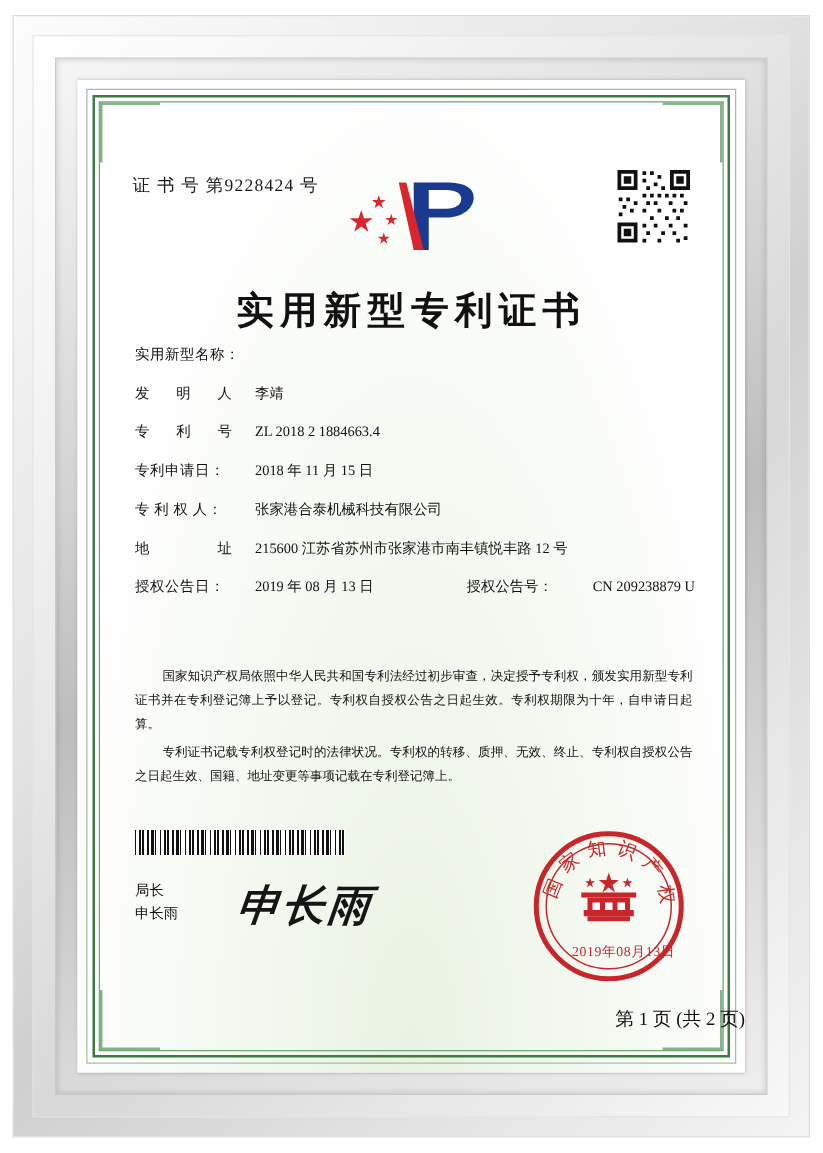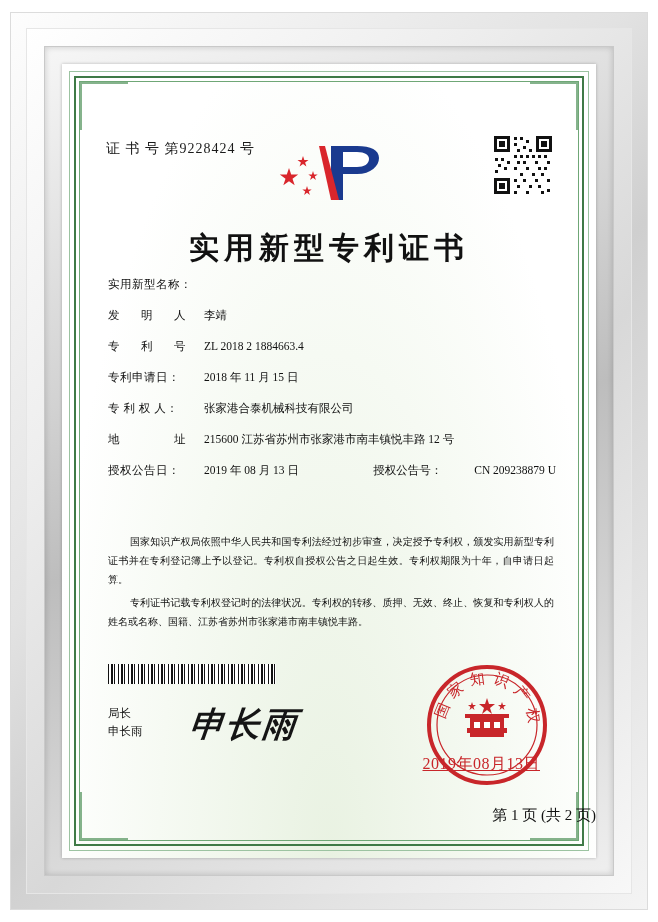--- a/index.html
+++ b/index.html
@@ -241,24 +241,23 @@
     right: 46px;
     top: 598px;
     width: 126px;
     height: 126px;
   }
   .seal-date {
     position: absolute;
     right: 56px;
     top: 690px;
     font-family: "Liberation Serif", serif;
-    font-size: 16px;
+    font-size: 11px;
     color: #c8262a;
     letter-spacing: 0.5px;
-    text-decoration: underline;
   }
 
   .page-no {
     position: absolute;
     left: 0;
     width: 100%;
     text-align: right;
     top: 742px;
     font-family: "Liberation Serif", serif;
     font-size: 15px;
@@ -404,21 +403,21 @@
       <span class="label">授权公告日：</span>
       <span class="value">2019 年 08 月 13 日</span>
       <span class="sub-label">授权公告号：</span>
       <span class="value2">CN 209238879 U</span>
     </div>
 
   </div>
 
   <div class="paras">
     <p>国家知识产权局依照中华人民共和国专利法经过初步审查，决定授予专利权，颁发实用新型专利证书并在专利登记簿上予以登记。专利权自授权公告之日起生效。专利权期限为十年，自申请日起算。</p>
-    <p>专利证书记载专利权登记时的法律状况。专利权的转移、质押、无效、终止、恢复和专利权人的姓名或名称、国籍、江苏省苏州市张家港市南丰镇悦丰路。</p>
+    <p>专利证书记载专利权登记时的法律状况。专利权的转移、质押、无效、终止、专利权自授权公告之日起生效、国籍、地址变更等事项记载在专利登记簿上。</p>
   </div>
 
   <div class="barcode"></div>
 
   <div class="sig-block">
     <div>局长</div>
     <div>申长雨</div>
   </div>
   <div class="signature">申长雨</div>
 

